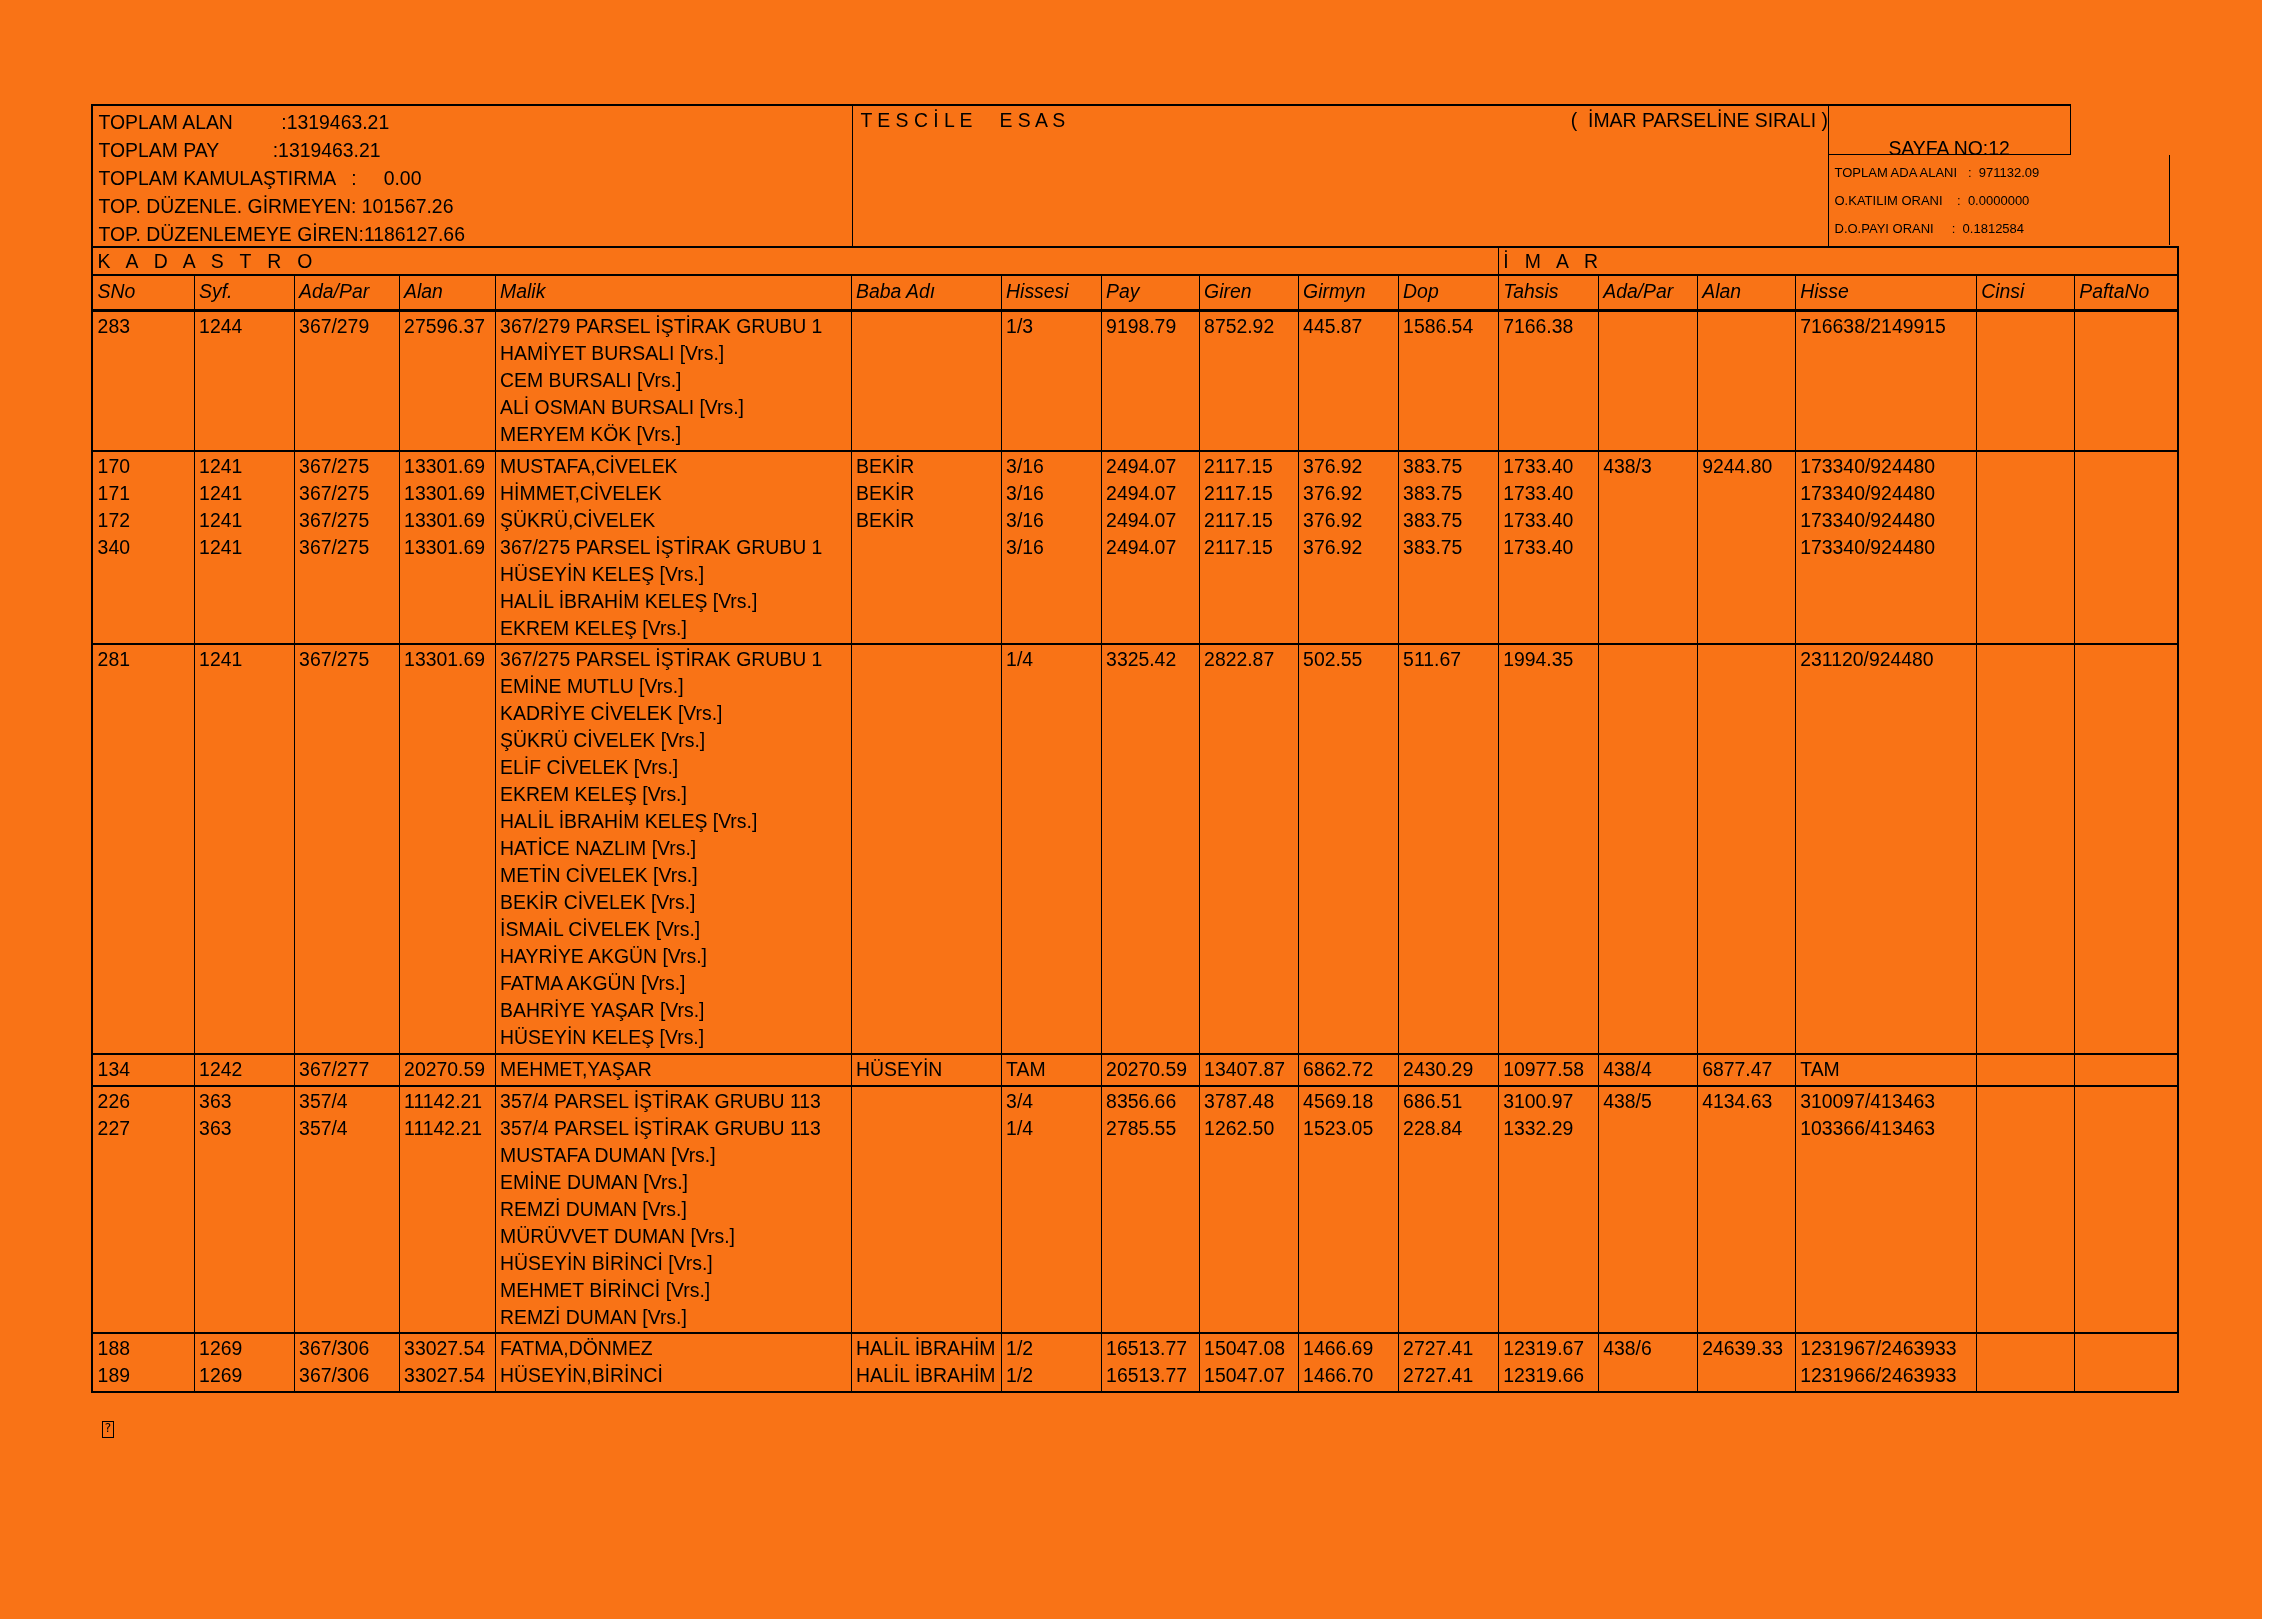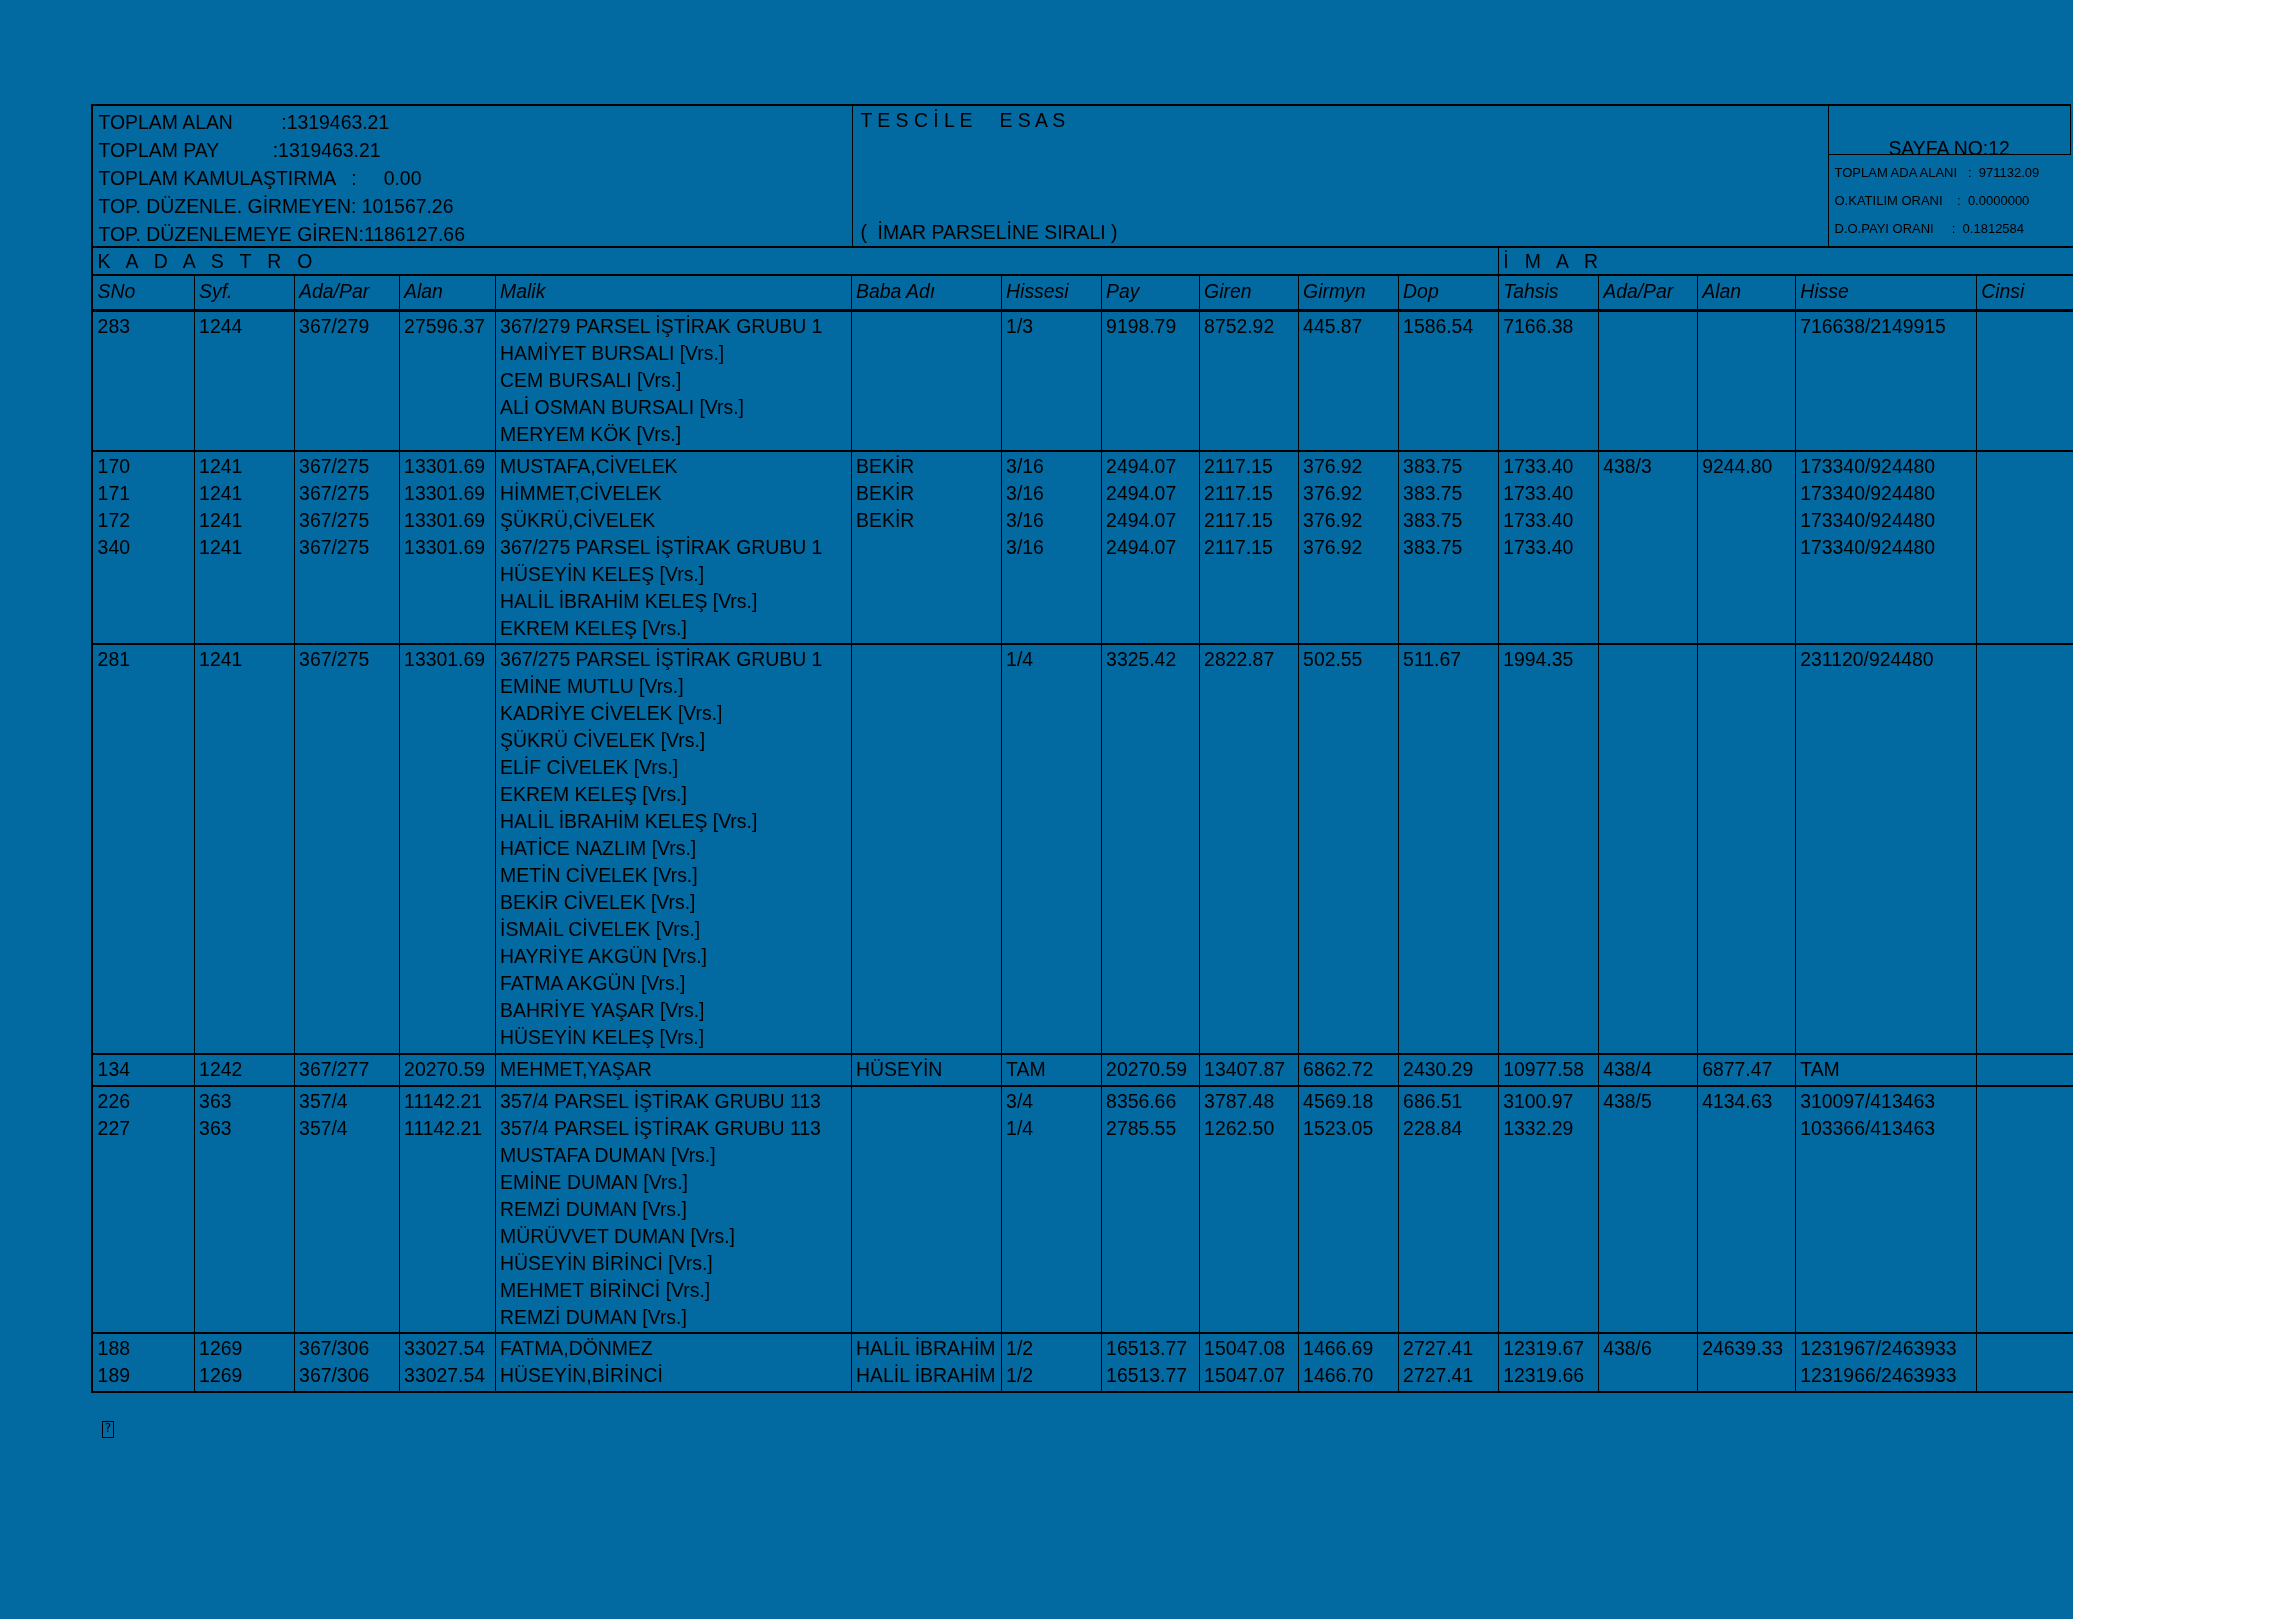--- a/index.html
+++ b/index.html
@@ -1,26 +1,26 @@
 <!DOCTYPE html>
 <html style="font-size:14.8px"><head>
 <meta charset="utf-8">
 <style>
   html,body{margin:0;padding:0;background:#fff;}
-  .sheet{position:relative;width:2073px;height:1620px;background:#0369a1;overflow:hidden;
+  .sheet{position:relative;width:2262px;height:1620px;background:#f97316;overflow:hidden;
          font-family:"Liberation Sans",sans-serif;color:#000;}
   .doc{position:absolute;left:91px;top:104px;width:2091px;}
 
   
   .hdr{display:flex;width:2090px;height:142px;box-sizing:border-box;border-left:2.8px solid #000;}
   .hdr-left{width:760px;box-sizing:border-box;border-top:2.8px solid #000;border-right:1.8px solid #000;
             padding:1.8px 0 0 5.5px;}
   .hdr-left .hl{height:28px;line-height:28px;font-size:19.4px;white-space:pre;}
   .hdr-mid{width:976px;box-sizing:border-box;border-top:2.8px solid #000;border-right:1.8px solid #000;
-           padding:1.8px 0 1.8px 7.4px;display:flex;flex-direction:column;justify-content:space-between;}
+           padding:1.8px 0 1.8px 7.4px;display:flex;justify-content:space-between;}
   .hdr-mid .tl{font-size:19.4px;line-height:24px;white-space:pre;}
   .hdr-right{width:349px;box-sizing:border-box;position:relative;}
   .sayfa-box{width:242px;height:51px;box-sizing:border-box;border-top:2.8px solid #000;
              border-right:1.8px solid #000;border-bottom:1.8px solid #000;
              padding:2.8px 0 0 5.5px;font-size:19.4px;line-height:26px;white-space:pre;}
   .hdr-right-stats{width:341px;box-sizing:border-box;border-right:1.8px solid #000;
                    padding:3.7px 0 0 5.5px;height:90px;}
   .hdr-right-stats .hr{height:28px;line-height:28px;font-size:13px;white-space:pre;}
 
   

